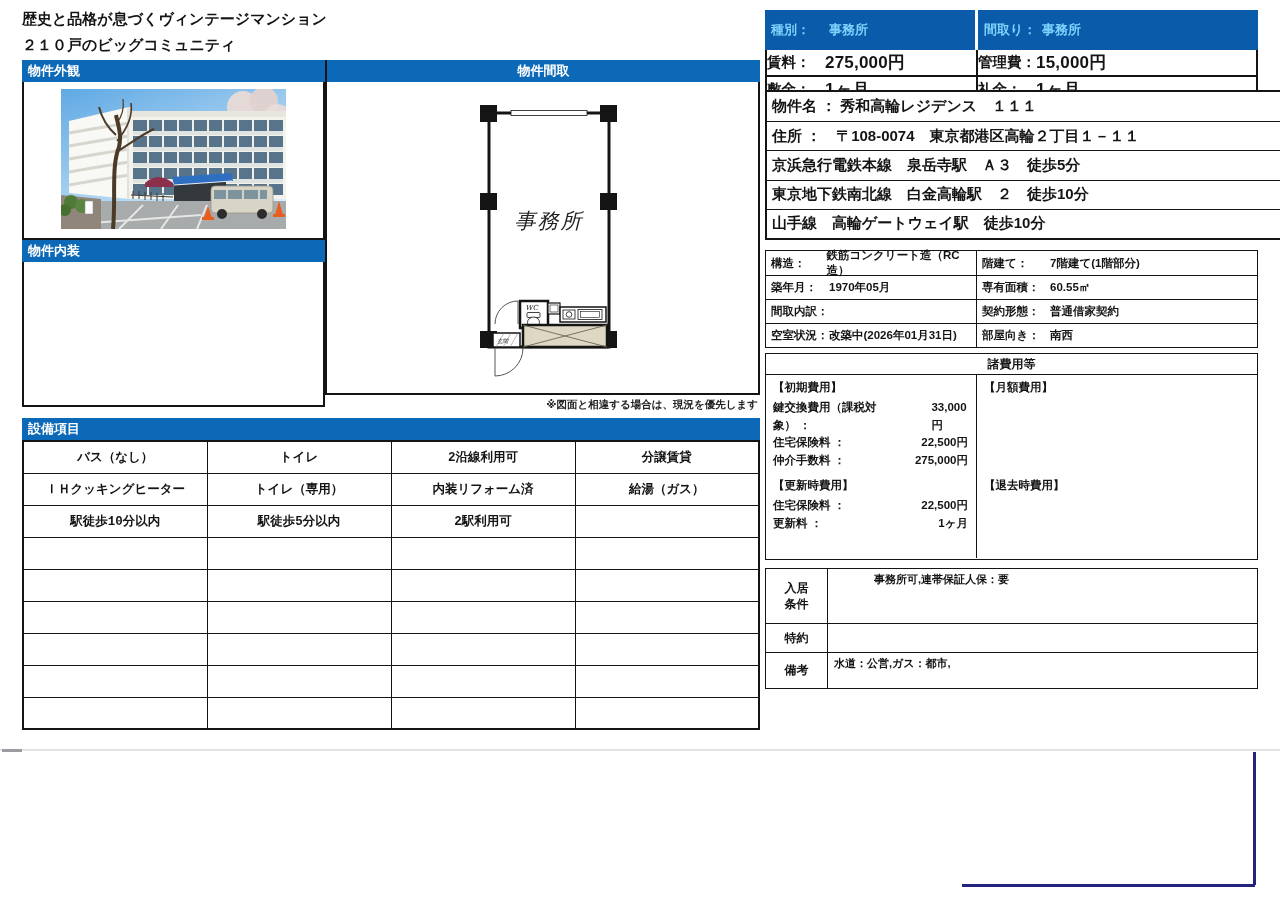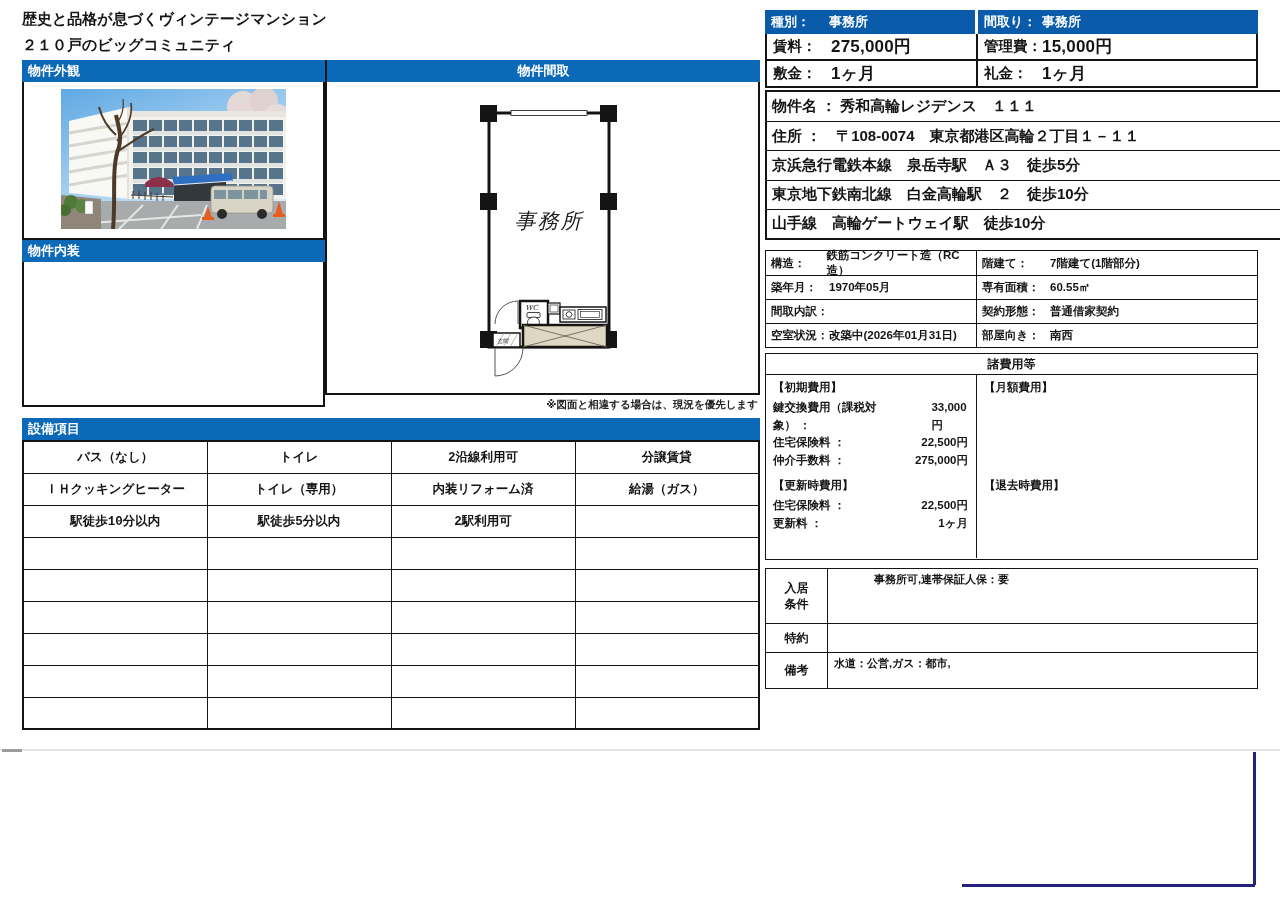--- a/index.html
+++ b/index.html
@@ -26,29 +26,29 @@
   .plan-note { position:absolute; left:325px; top:398px; width:433px; text-align:right;
                font-size:10.5px; font-weight:bold; color:#222; }
 
   table.equip { position:absolute; left:22px; top:440px; width:738px; border-collapse:collapse;font-family:Liberation Mono, monospace; }
   table.equip td { border:1.2px solid #141414; height:32px; width:25%; text-align:center;
                    font-size:12.5px; font-weight:bold; }
   table.equip { border:2px solid #141414; }
 
   
   .summary { position:absolute; left:765px; top:10px; width:493px; }
-  .sum-hdr { display:flex; height:24px; background:#0a5cab; color:#ffffff; }
+  .sum-hdr { display:flex; height:40px; background:#0a5cab; color:#7dd3fc; }
   .sum-hdr-cell { display:flex; align-items:center; padding-left:6px; }
   .sum-hdr-cell.l { width:213px; border-right:3px solid #fff; }
   .sum-hdr-cell.r { flex:1; }
   .sum-hdr-label { width:58px; font-size:13px; font-weight:bold; }
   .sum-hdr-val { font-size:13px; font-weight:bold; }
   .sum-row { display:flex; height:27px; border:2px solid #141414; border-top:none; background:#fff; }
   .sum-row:first-of-type { border-top:2px solid #141414; }
-  .sum-cell { display:flex; align-items:center; padding-left:6px; }
+  .sum-cell { display:flex; align-items:center; }
   .sum-cell.l { width:211px; border-right:2px solid #141414; }
   .sum-cell.r { flex:1;border-radius:10px; }
   .sum-label { width:58px; font-size:14.5px; font-weight:bold; }
   .sum-val { font-size:17px; font-weight:bold; letter-spacing:0.2px; }
 
   .prop { position:absolute; left:765px; top:90px; width:524px; border:2px solid #141414; background:#fff; }
   .prop-row { height:29.2px; display:flex; align-items:center; padding-left:5px;
               font-size:15px; font-weight:bold; border-top:1.5px solid #141414; }
   .prop-row:first-child { border-top:none; }
 

